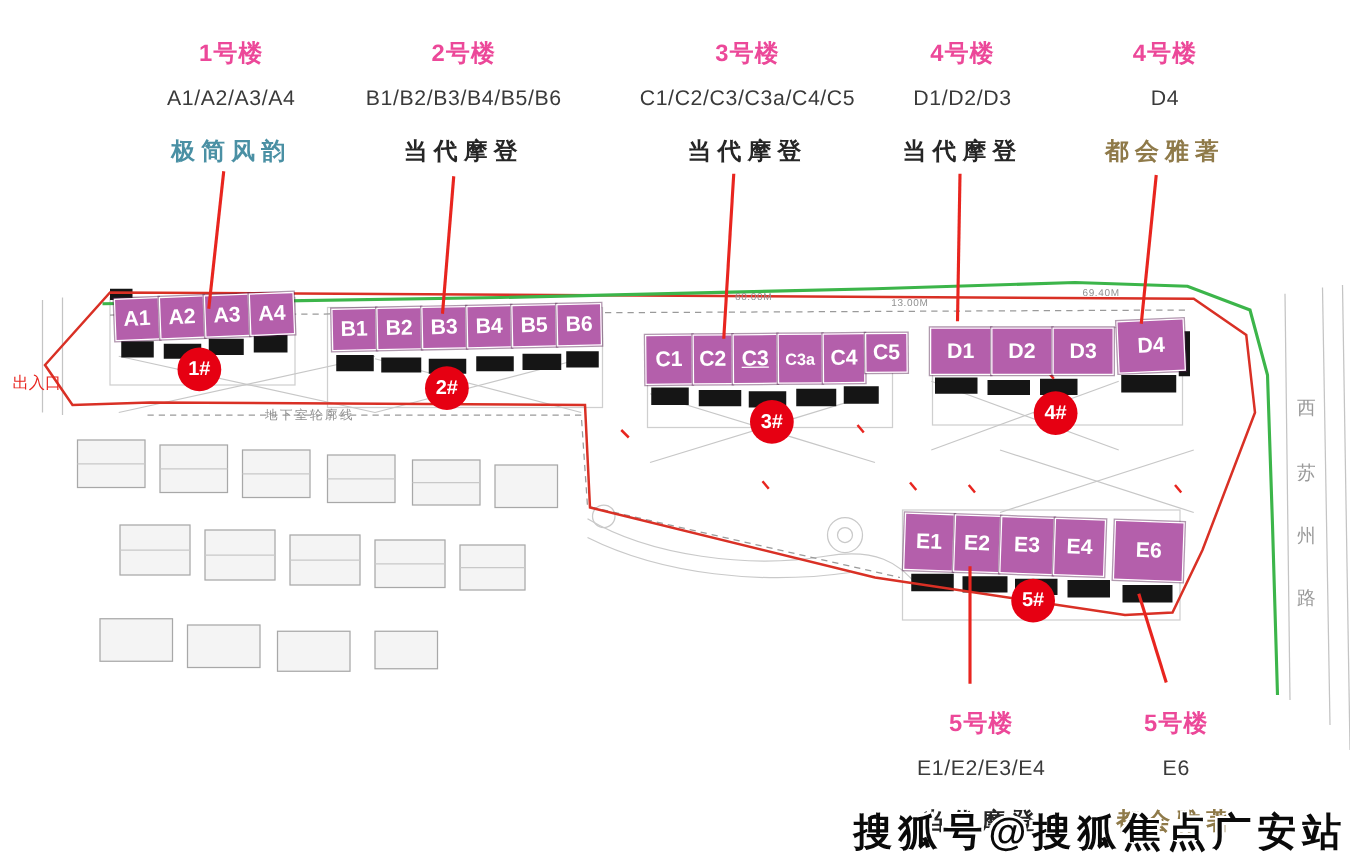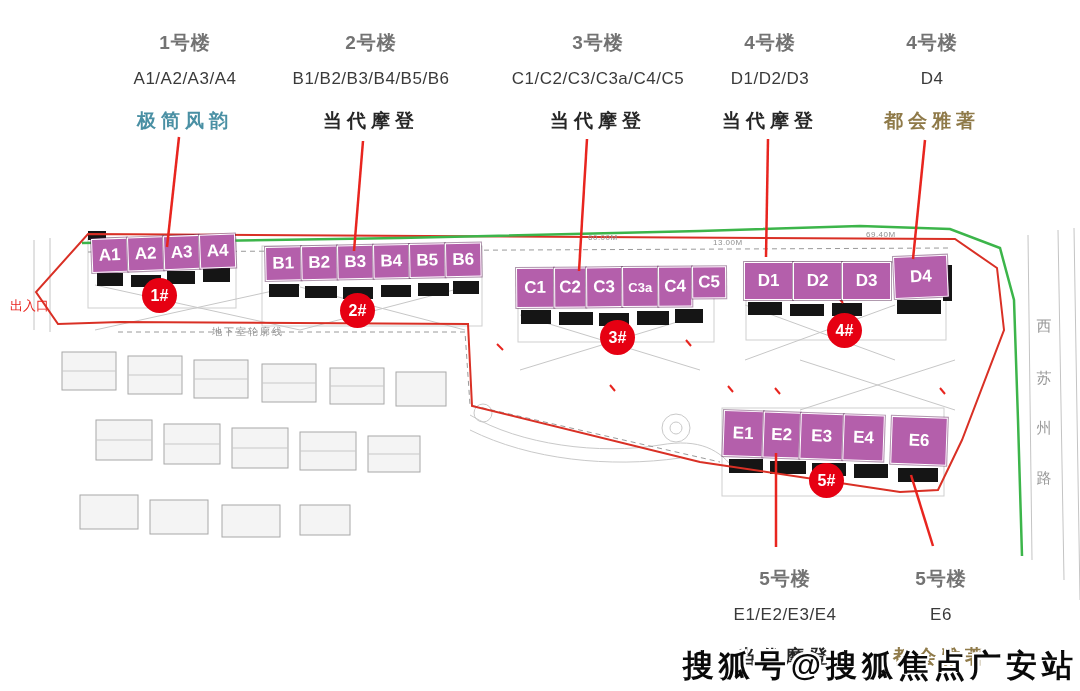--- a/index.html
+++ b/index.html
@@ -2,21 +2,21 @@
 <html style="--block-fill: #b45fab; --badge-red: #e60012; --leader-red: #e8251f; --boundary-red: #d93025; --green-line: #3cb54a; --style-teal: #4a90a4; --style-gold: #8f7a49; --style-dark: #262626;"><head>
 <meta charset="utf-8">
 <style>
   * { margin:0; padding:0; box-sizing:border-box; }
   html,body { background:#ffffff; }
   body { font-family:"Liberation Sans","DejaVu Sans",sans-serif; }
   .stage { position:relative; width:1080px; height:691px; background:#ffffff; overflow:hidden; }
 
   
   .anno { position:absolute; text-align:center; z-index:6; }
-  .anno-title { font-size:19px; font-weight:bold; color:#737373; letter-spacing:1px; }
+  .anno-title { font-size:19px; font-weight:bold; color:#ec4899; letter-spacing:1px; }
   .anno-units { margin-top:13px; font-size:17px; color:#3a3a3a; letter-spacing:.5px; }
   .anno-style { margin-top:19px; font-size:19px; font-weight:bold; letter-spacing:5px; }
   .style-teal { color:var(--style-teal); }
   .style-dark { color:var(--style-dark); }
   .style-gold { color:var(--style-gold); }
 
   
   .plan-svg { position:absolute; left:0; top:0; z-index:1; }
   .lines-svg { position:absolute; left:0; top:0; z-index:5; pointer-events:none; }
   .boundary { stroke:var(--boundary-red); stroke-width:2; fill:none; }
@@ -229,21 +229,21 @@
     <span class="cell" style="width:36px; height:34px;">B2</span>
     <span class="cell" style="width:36px; height:34px;">B3</span>
     <span class="cell" style="width:36px; height:34px;">B4</span>
     <span class="cell" style="width:36px; height:34px;">B5</span>
     <span class="cell" style="width:36px; height:34px;">B6</span>
   </div>
 
   <div class="block" style="left:516px; top:268px; transform:rotate(-0.5deg);">
     <span class="cell" style="width:38px; height:40px;">C1</span>
     <span class="cell" style="width:32px; height:40px;">C2</span>
-    <span class="cell" style="width:36px; height:40px;">C3</span>
+    <span class="cell" style="width:36px; height:40px;text-decoration:underline;">C3</span>
     <span class="cell small-font" style="width:36px; height:40px;">C3a</span>
     <span class="cell" style="width:34px; height:40px;">C4</span>
     <span class="cell" style="width:34px; height:32px;">C5</span>
   </div>
 
   <div class="block" style="left:744px; top:262px;">
     <span class="cell" style="width:49px; height:38px;">D1</span>
     <span class="cell" style="width:49px; height:38px;">D2</span>
     <span class="cell" style="width:49px; height:38px;">D3</span>
   </div>

